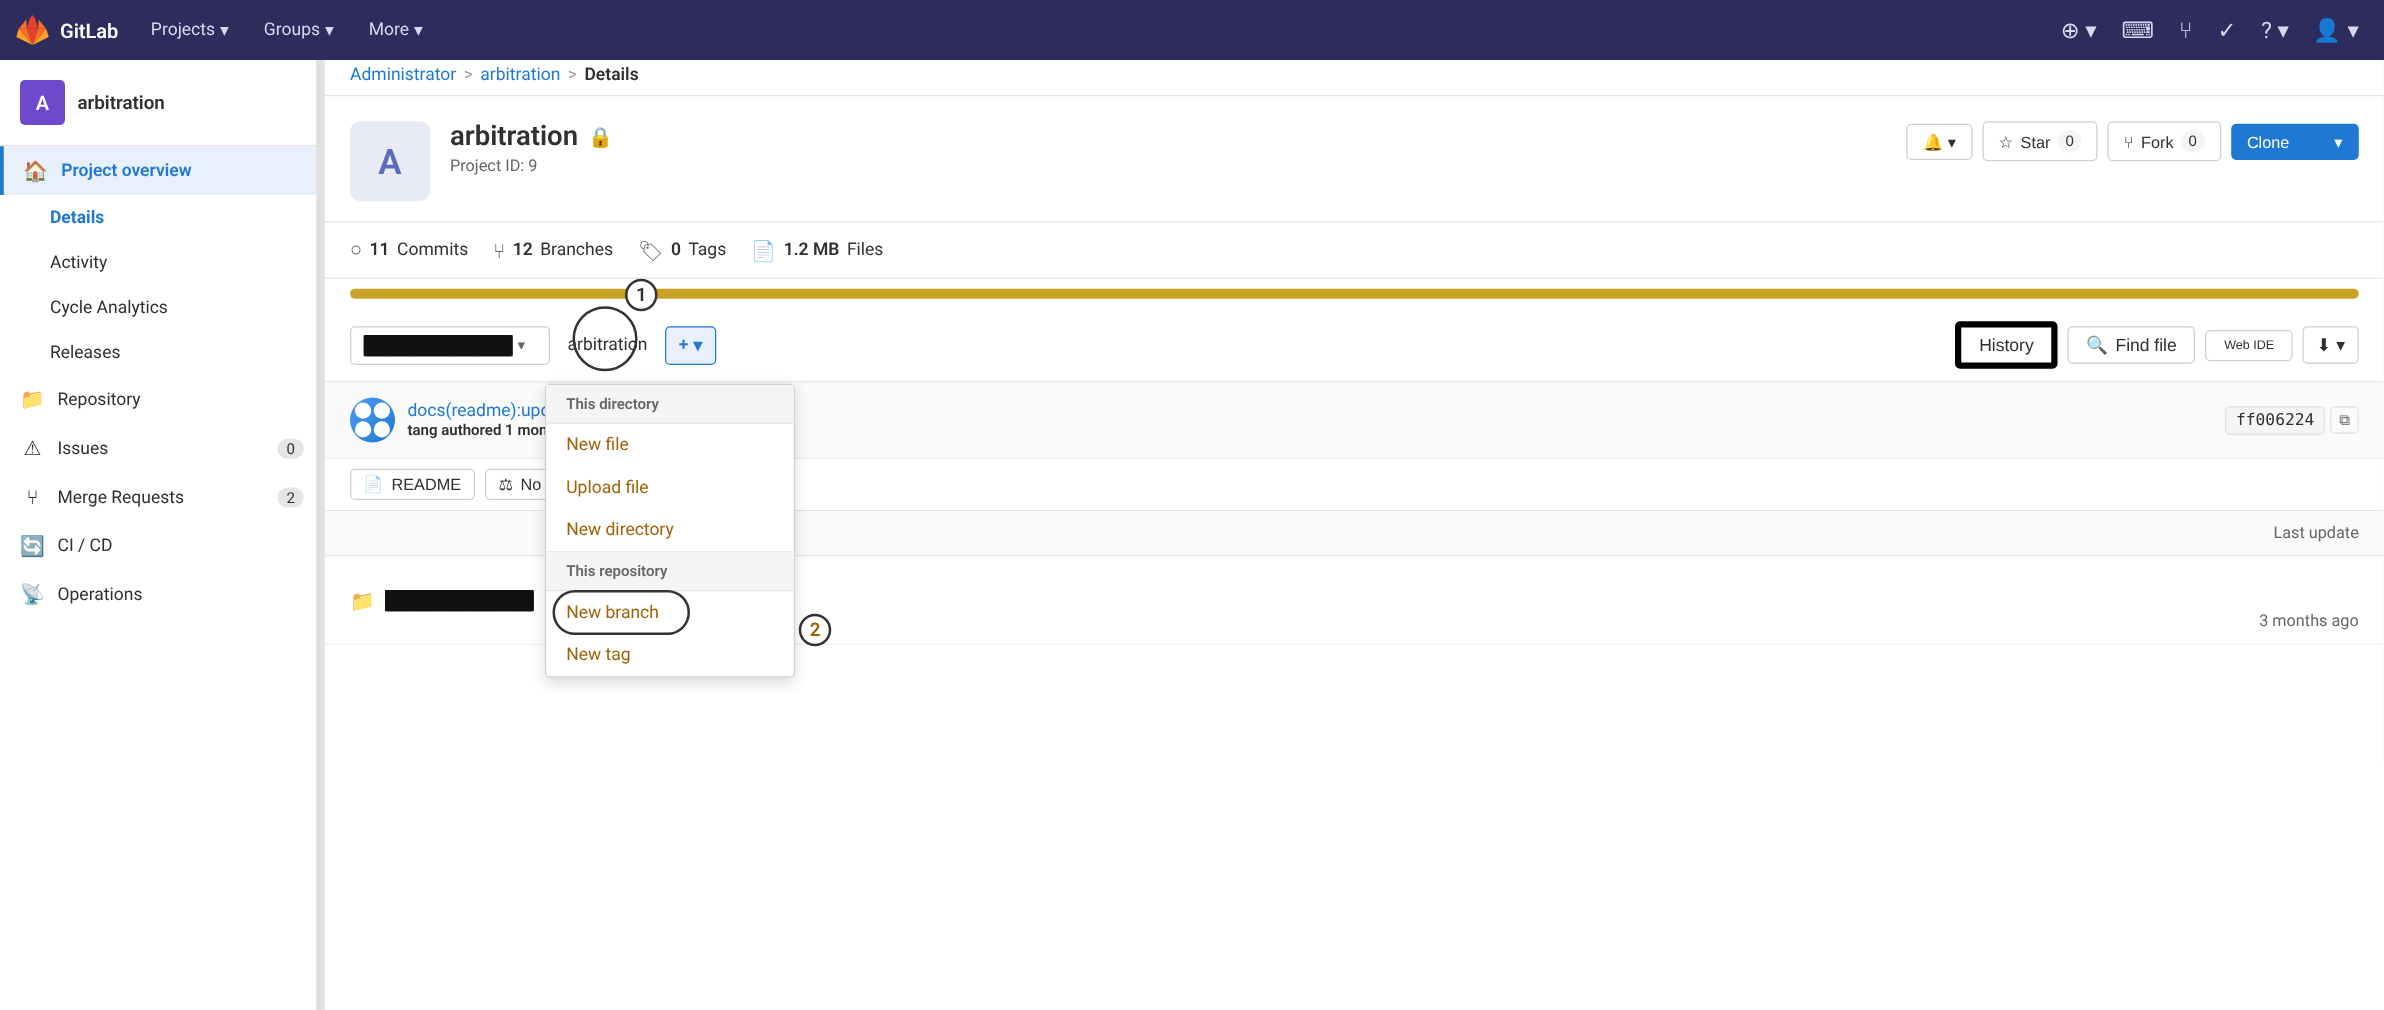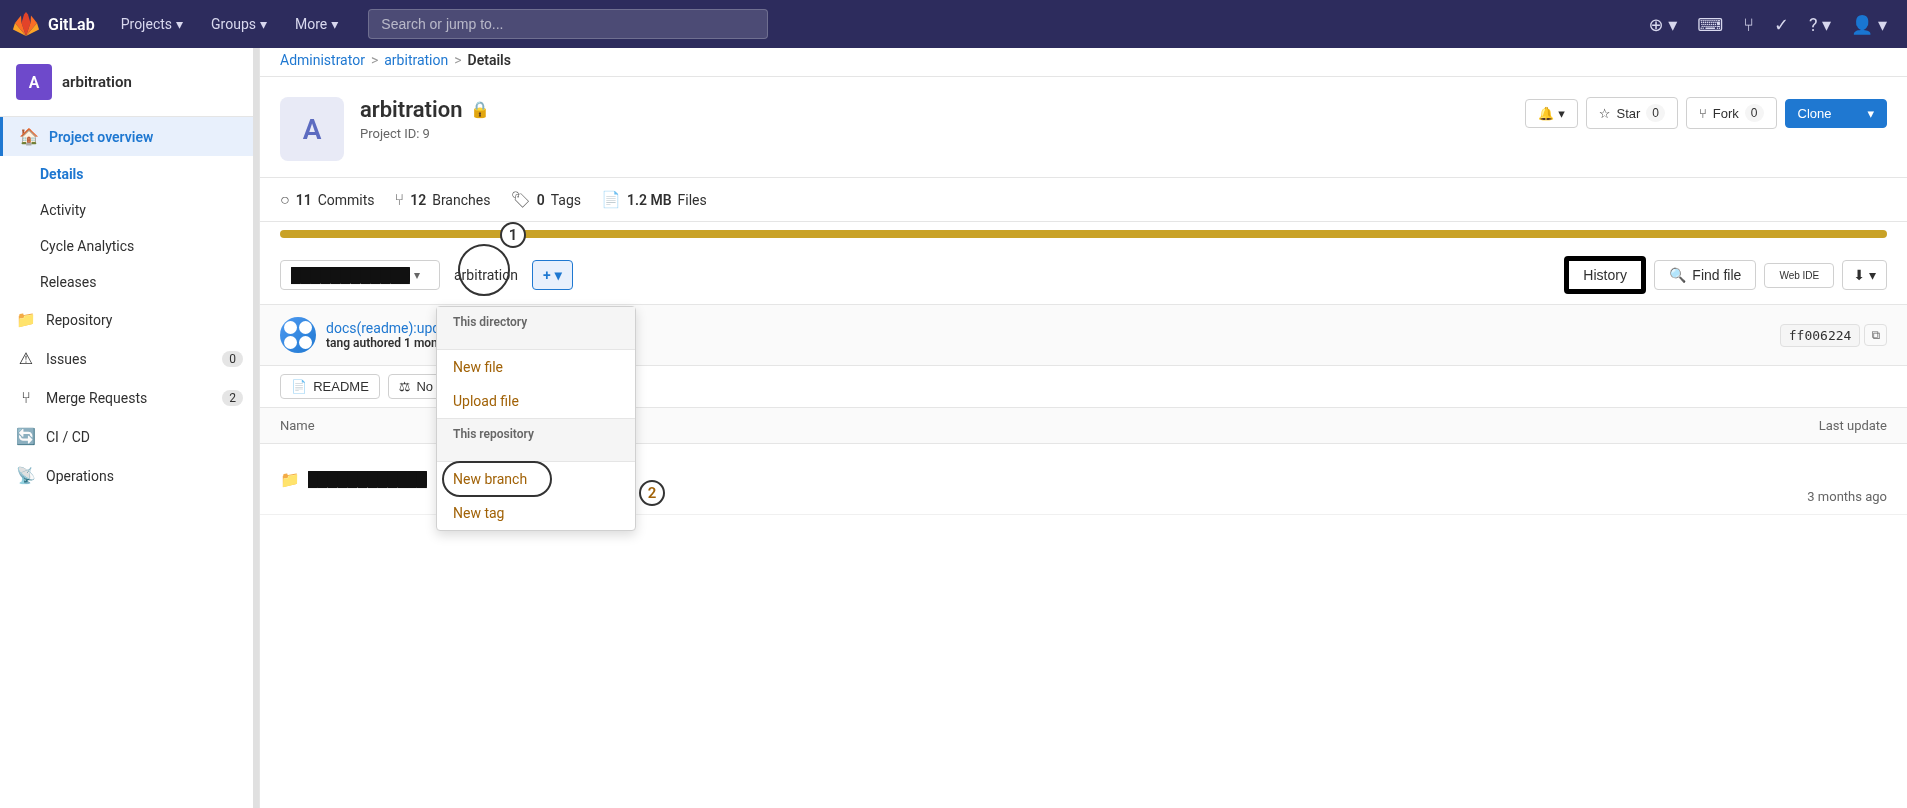--- a/index.html
+++ b/index.html
@@ -485,21 +485,21 @@
       top: calc(100% + 2px);
       left: 176px;
       background: white;
       border: 1px solid #d0d0d0;
       border-radius: 4px;
       box-shadow: 0 4px 12px rgba(0,0,0,0.15);
       z-index: 600;
       min-width: 200px;
     }
     .dropdown-section-header {
-      padding: 8px 16px 20px;
+      padding: 8px 16px 8px;
       font-size: 12px;
       color: #666;
       font-weight: 600;
       background: #f5f5f5;
       border-bottom: 1px solid #e5e5e5;
     }
     .dropdown-item {
       padding: 9px 16px;
       font-size: 14px;
       color: #a16207;
@@ -549,23 +549,20 @@
   </div>
   <div class="topnav-link">
     <span>Groups</span>
     <span>▾</span>
   </div>
   <div class="topnav-link">
     <span>More</span>
     <span>▾</span>
   </div>
 
-  <div class="topnav-search">
-    <input type="text" placeholder="Search or jump to..." style="">
-  </div>
 
   <div class="topnav-icons">
     <div class="topnav-icon-btn">⊕ ▾</div>
     <div class="topnav-icon-btn">⌨</div>
     <div class="topnav-icon-btn">⑂</div>
     <div class="topnav-icon-btn">✓</div>
     <div class="topnav-icon-btn">? ▾</div>
     <div class="topnav-icon-btn">👤 ▾</div>
   </div>
 </nav>
@@ -714,20 +711,21 @@
         <button class="btn-download">
           <span>⬇</span>
           <span>▾</span>
         </button>
       </div>
 
       <div class="dropdown-menu">
         <div class="dropdown-section-header">This directory</div>
         <div class="dropdown-item">New file</div>
         <div class="dropdown-item">Upload file</div>
+        <div class="dropdown-item">New directory</div>
         <div class="dropdown-divider"></div>
         <div class="dropdown-section-header">This repository</div>
         <div class="dropdown-item" style="position:relative;">
           <span>New branch</span>
 
           <div style="position:absolute; left:5px; top:50%; transform:translateY(-50%); width: 110px; height: 36px; border: 2.5px solid #333; border-radius:18px; pointer-events:none; z-index:10;"></div>
           <span style="position:absolute; right:-30px; bottom:-10px; font-size:15px; font-weight:600; border: 2px solid #333; border-radius:50%; width:26px; height:26px; display:flex; align-items:center; justify-content:center; background:white;">2</span>
         </div>
         <div class="dropdown-item">New tag</div>
       </div>
@@ -759,21 +757,20 @@
         <span>README</span>
       </button>
       <button class="license-btn">
         <span>⚖</span>
         <span>No license. All rights…</span>
       </button>
     </div>
 
     <div class="file-table">
       <div class="file-table-header">
-        <span class="col-name">Name</span>
         <span class="col-update">Last update</span>
       </div>
       <div class="file-row">
         <div class="file-name-cell">
           <span class="file-icon">📁</span>
           <span class="file-name redacted-text">████████████</span>
         </div>
         <span class="file-lastupdate">3 months ago</span>
       </div>
     </div>

